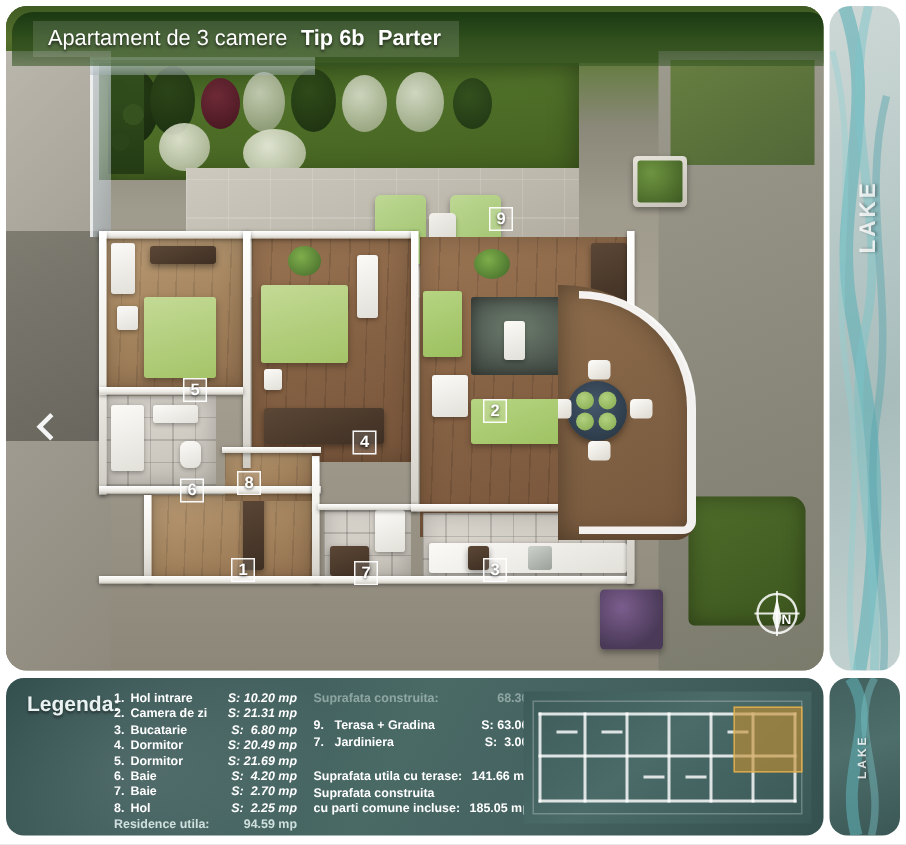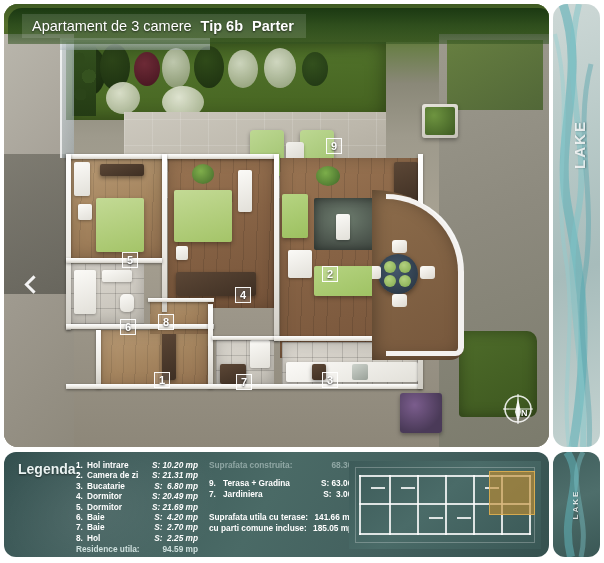--- a/index.html
+++ b/index.html
@@ -615,20 +615,21 @@
           <div class="lr">
             <span><span class="idx">7.</span>Jardiniera</span>
             <span style="white-space: pre;">S:  3.00 mp</span>
           </div>
         </div>
       <div class="gap2"></div>
       <div class="sum">
         <span>Suprafata utila cu terase:</span>
         <span style="margin-left:4px;">141.66 mp</span>
       </div>
+      <div class="sum">Suprafata construita</div>
       <div class="sum">
         <span>cu parti comune incluse:</span>
         <span style="margin-left:4px;">185.05 mp</span>
       </div>
     </div>
 
     <div class="mini-plan">
       <div class="mini-faint" style="left:6px;top:6px;width:180px;height:76px;border:1px solid rgba(255,255,255,.25);background:transparent;"></div>
       <div class="mini-line" style="left:10px;top:14px;width:172px;height:2px;"></div>
       <div class="mini-line" style="left:10px;top:72px;width:172px;height:2px;"></div>

